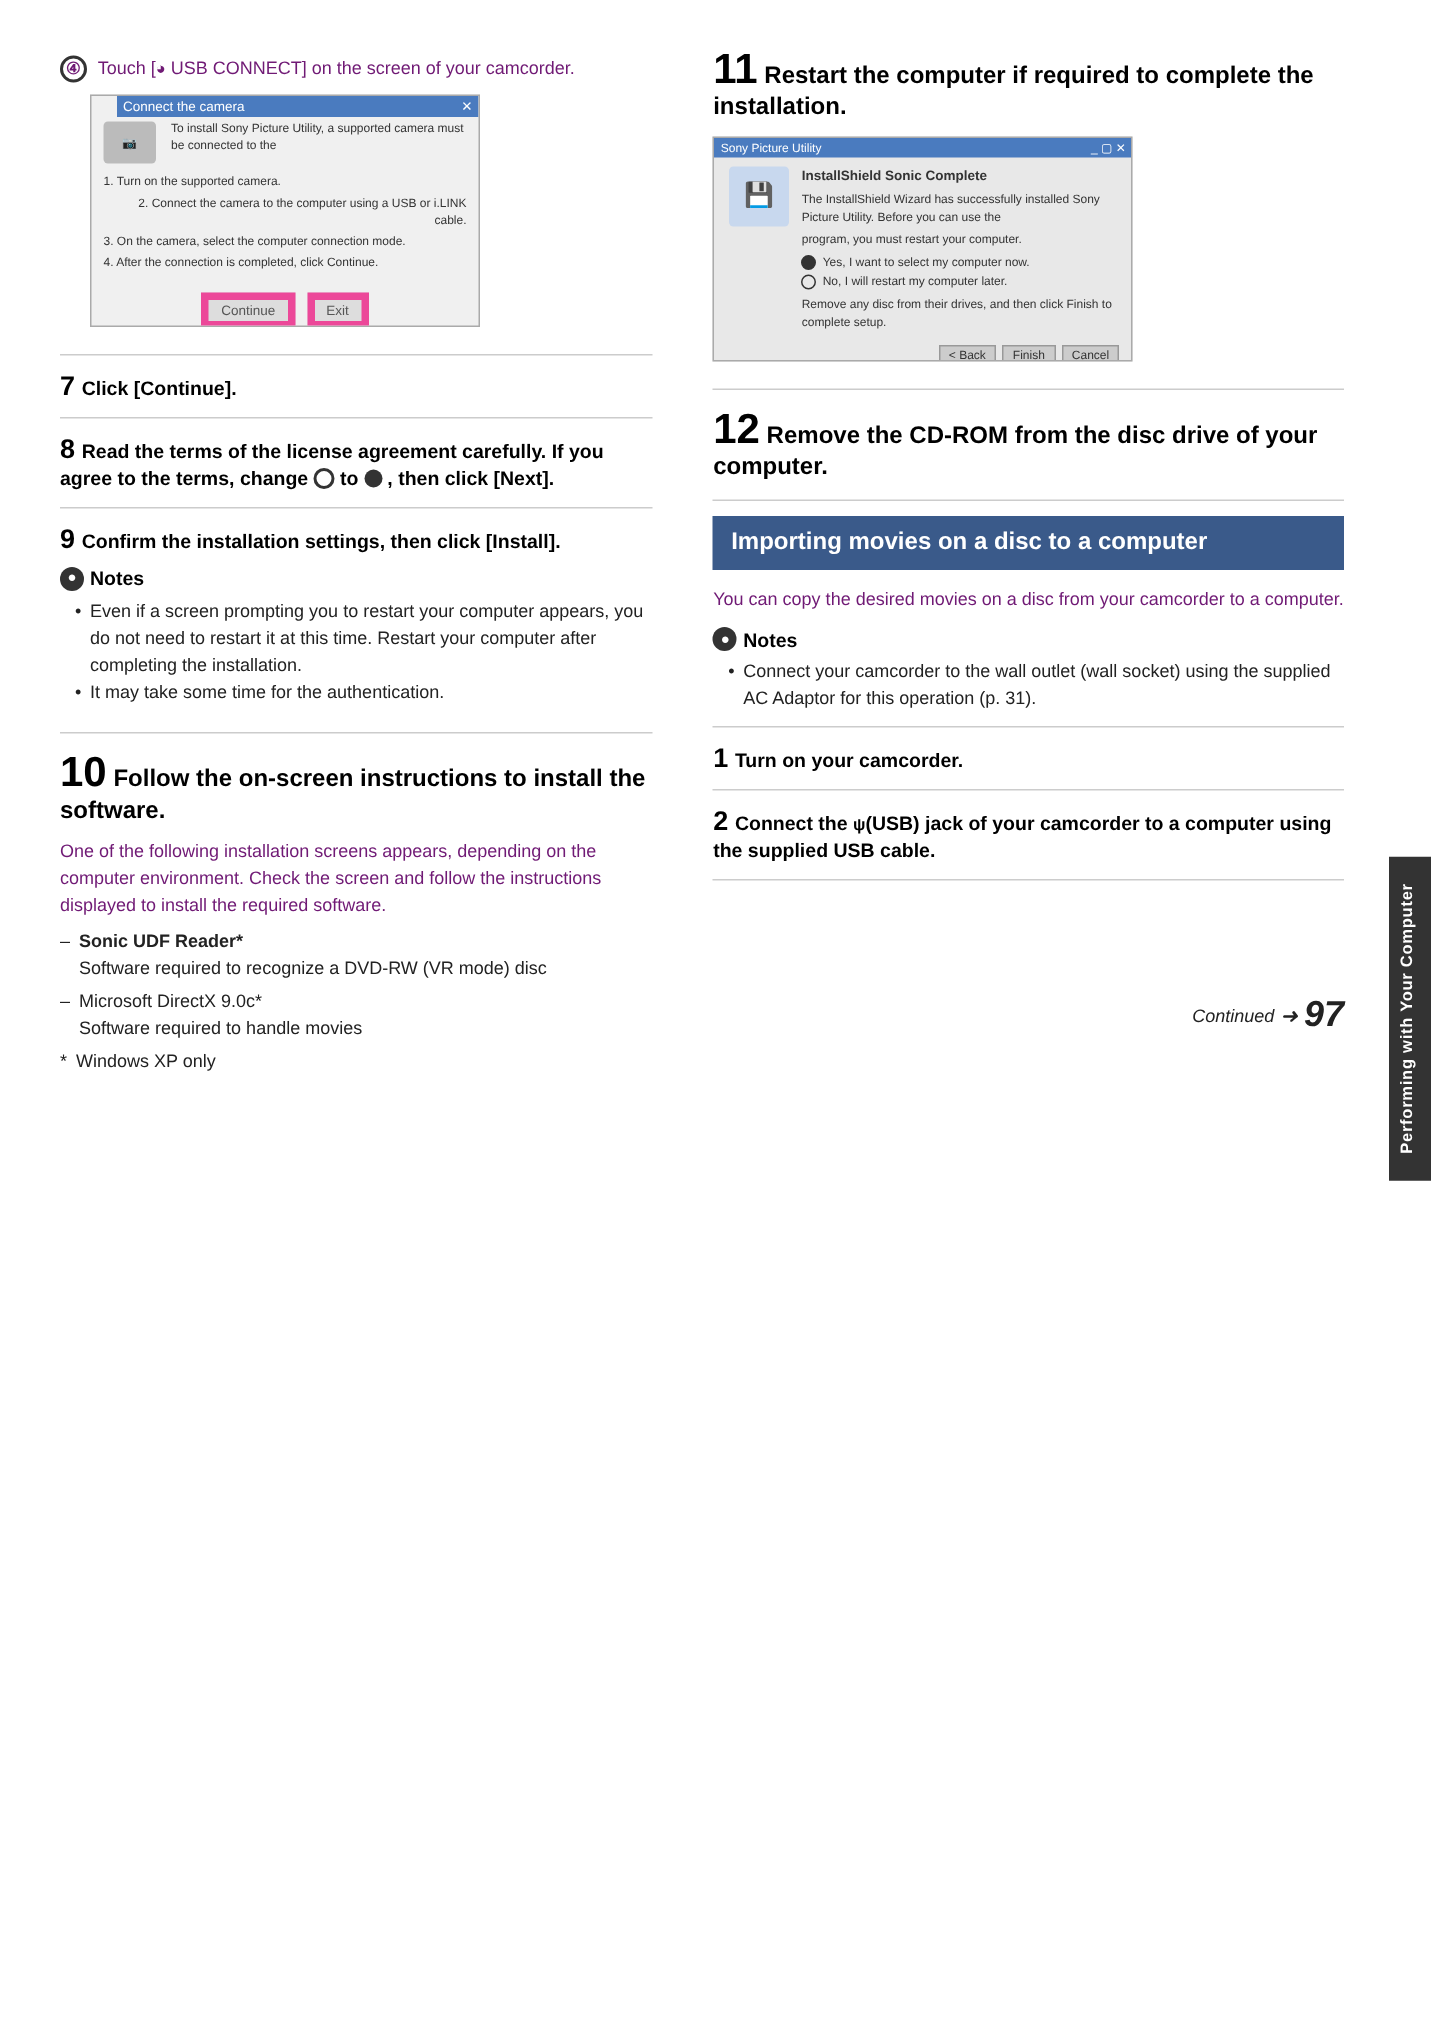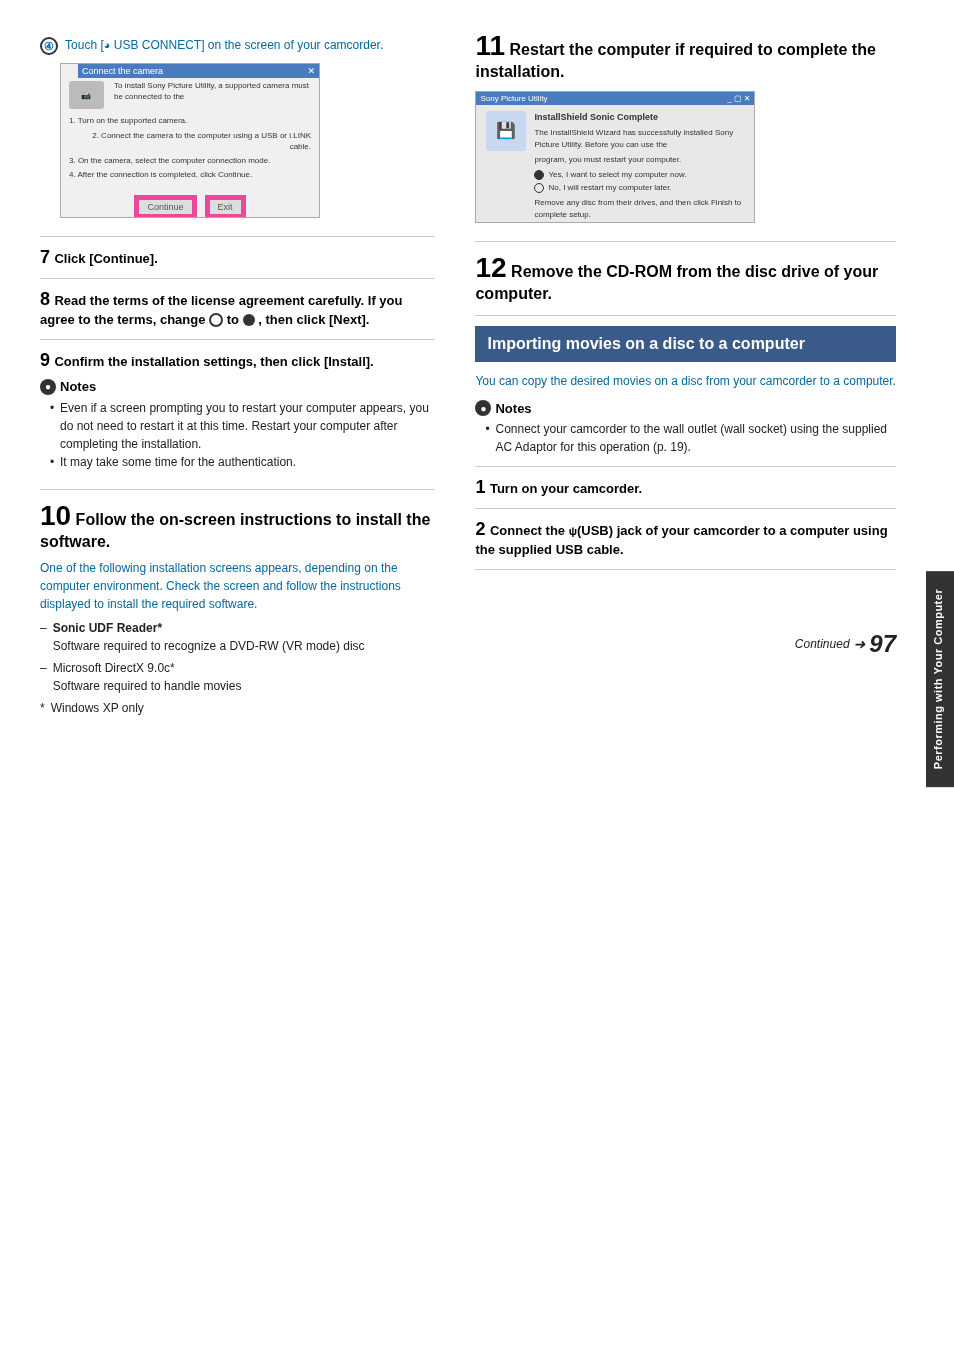--- a/index.html
+++ b/index.html
@@ -76,21 +76,21 @@
     .step-title-small {
       font-size: 13px;
       font-weight: bold;
       display: inline;
       line-height: 1.3;
     }
     .step-body {
       font-size: 12px;
       line-height: 1.5;
       margin-top: 6px;
-      color: #0369a1;
+      color: #701a75;
     }
     .notes-block {
       margin: 8px 0;
     }
     .notes-header {
       font-size: 13px;
       font-weight: bold;
       display: flex;
       align-items: center;
       gap: 4px;
@@ -183,21 +183,21 @@
       background: #ddd;
       border: 5px solid #ec4899;
       padding: 2px 8px;
       font-size: 9px;
       cursor: default;
     }
     .screenshot-box2 {
       border: 1px solid #aaa;
       background: #e8e8e8;
       width: 280px;
-      height: 132px;
+      height: 150px;
       margin: 8px 0;
       display: flex;
       flex-direction: column;
       align-items: center;
       justify-content: flex-start;
       font-size: 9px;
       color: #333;
       position: relative;
       overflow: hidden;
     }
@@ -447,21 +447,21 @@
       </div>
 
       <p class="step-body" style="margin-bottom:10px;">You can copy the desired movies on a disc from your camcorder to a computer.</p>
 
       <div class="notes-block">
         <div class="notes-header">
           <span class="notes-icon">●</span>
           <span>Notes</span>
         </div>
         <ul class="notes-list">
-          <li>Connect your camcorder to the wall outlet (wall socket) using the supplied AC Adaptor for this operation (p. 19).</li>
+          <li>Connect your camcorder to the wall outlet (wall socket) using the supplied AC Adaptor for this operation (p. 31).</li>
         </ul>
       </div>
 
       <hr class="divider">
 
       <div class="step-block">
         <p>
           <span class="step-number-small">1</span>
           <span class="step-title-small"> <span>Turn on your camcorder.</span></span>
         </p>
@@ -469,21 +469,21 @@
 
       <div class="step-block">
         <p>
           <span class="step-number-small">2</span>
           <span class="step-title-small">
             Connect the <span style="font-size:11px;">ψ</span>(USB) jack of your camcorder to a computer using the supplied USB cable.
           </span>
         </p>
       </div>
 
-      <div class="continued-line" style="margin-top:60px;">
+      <div class="continued-line" style="margin-top:76px;">
         <span>Continued</span>
         <span style="font-size:14px;">➜</span>
         <span class="page-number">97</span>
       </div>
 
     </div>
 
   </div>
 </div>
 

